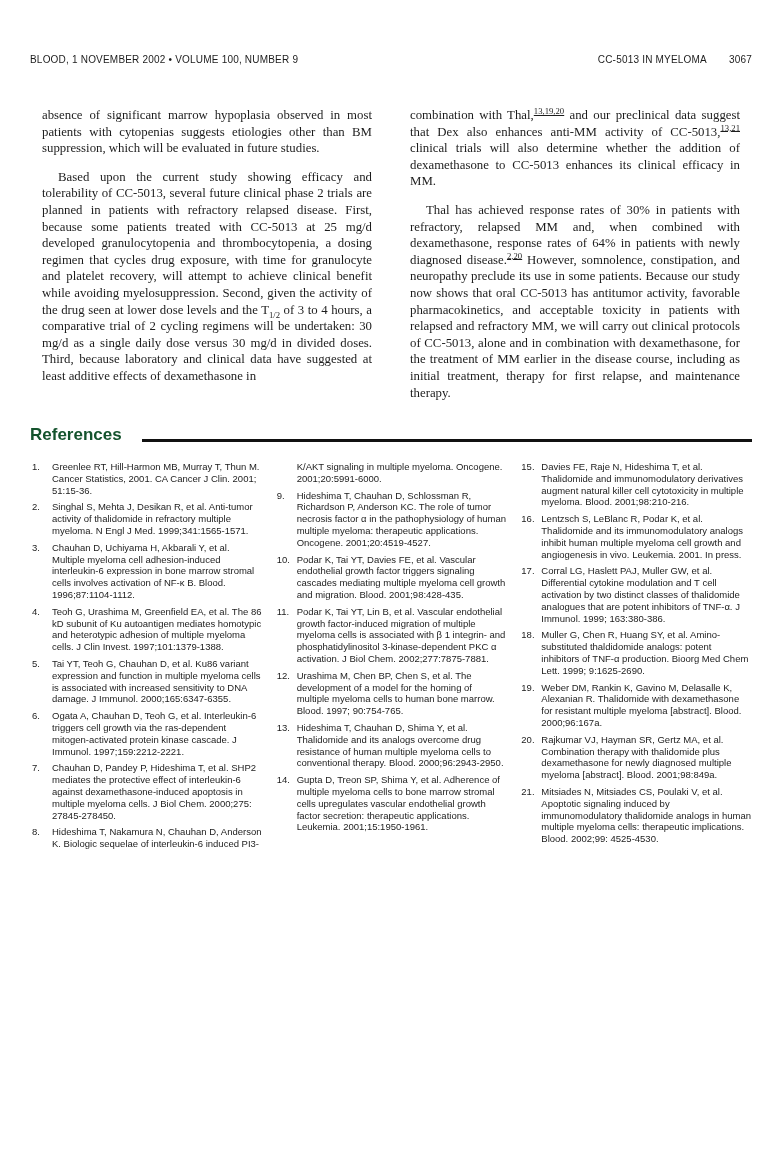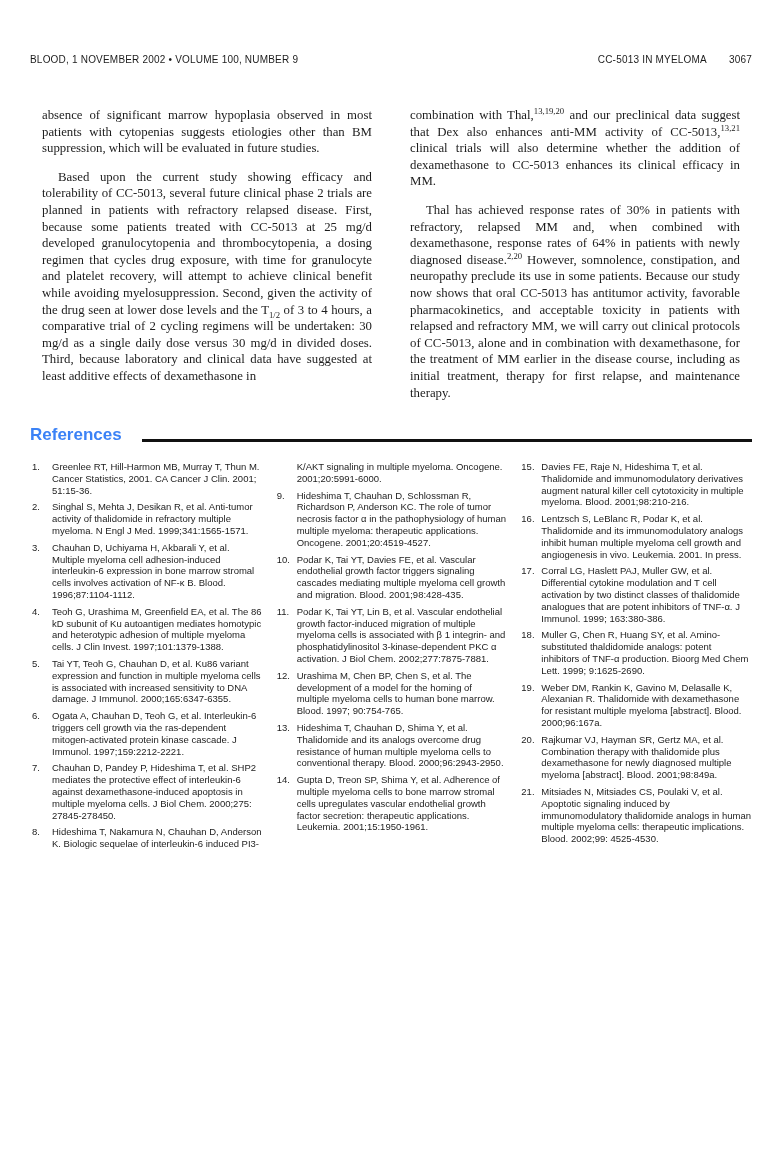--- a/index.html
+++ b/index.html
@@ -32,34 +32,34 @@
     gap: 14px;
   }
   .body-col {
     width: 354px;
     font-size: 12.8px;
     line-height: 16.6px;
     text-align: justify;
   }
   .body-col p { margin: 12px; }
   .body-col p.indent { text-indent: 16px; }
-  .body-col sup { font-size: 68%; line-height: 0; }
+  .body-col sup { font-size: 68%; line-height: 0; text-decoration: underline; }
   .body-col sub { font-size: 68%; line-height: 0; }
   
   .refs-section { margin-top: 12px; }
   .refs-head-row {
     display: flex;
     align-items: flex-end;
   }
   .refs-heading {
     font-family: "Liberation Sans", sans-serif;
     font-weight: bold;
     font-size: 17px;
     margin: 0;
-    color: #3b82f6;
+    color: #14532d;
   }
   .refs-rule {
     flex: 1;
     border-bottom: 3px solid #111;
     margin-left: 20px;
     margin-bottom: 3px;
   }
   .refs-columns {
     margin-top: 16px;
     height: 394px;

